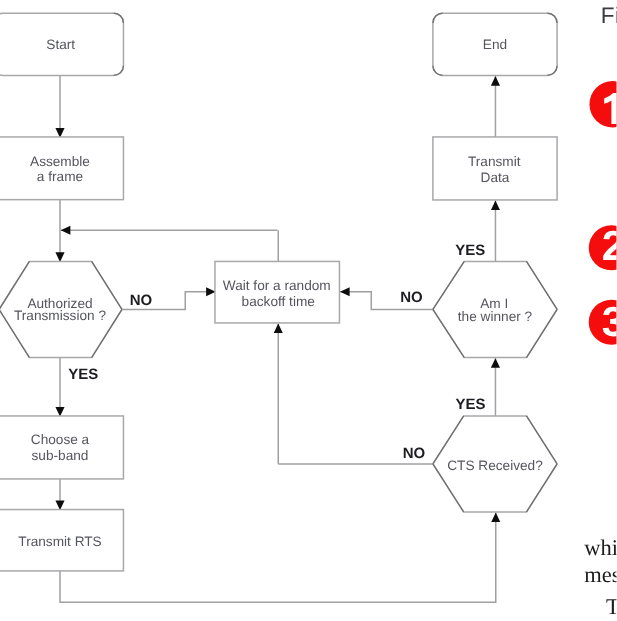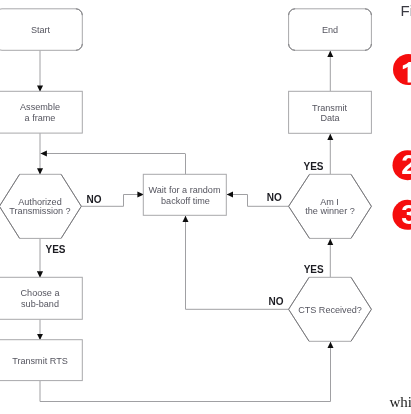--- a/index.html
+++ b/index.html
@@ -5,21 +5,21 @@
   html,body{margin:0;padding:0;background:#ffffff;}
   body{width:411px;height:414px;overflow:hidden;font-family:"Liberation Sans",sans-serif;}
   #page{position:relative;width:411px;height:414px;background:#fff;}
   svg{position:absolute;left:0;top:0;}
   .shape{fill:#ffffff;stroke:#a8a8ab;stroke-width:1;}
   .conn{fill:none;stroke:#a0a0a3;stroke-width:1;}
   .hexdiag{fill:none;stroke:#6f6f72;stroke-width:0.85;}
   .nodetext{font-family:"Liberation Sans",sans-serif;font-size:9.1px;fill:#55555f;text-anchor:middle;}
   .edgelabel{font-family:"Liberation Sans",sans-serif;font-size:10px;font-weight:bold;fill:#1c1c22;text-anchor:middle;}
   .fig{position:absolute;font-family:"Liberation Sans",sans-serif;font-size:15px;color:#3a3a42;white-space:nowrap;}
-  .body-text{position:absolute;font-family:"Liberation Serif",serif;font-size:15px;color:#1c1c1c;white-space:nowrap;margin-top:36px;}
+  .body-text{position:absolute;font-family:"Liberation Serif",serif;font-size:15px;color:#1c1c1c;white-space:nowrap;}
   .badge-layer{position:absolute;overflow:visible;}
   .badgenum{font-family:"Liberation Sans",sans-serif;font-weight:bold;font-size:28px;fill:#ffffff;text-anchor:middle;}
 </style>
 </head>
 <body>
 
 <div id="page">
   <svg width="411" height="414" viewBox="0 0 411 414">
     <defs>
       <marker id="arr" markerWidth="9" markerHeight="7" refX="6.6" refY="3.5" orient="auto" markerUnits="userSpaceOnUse">

